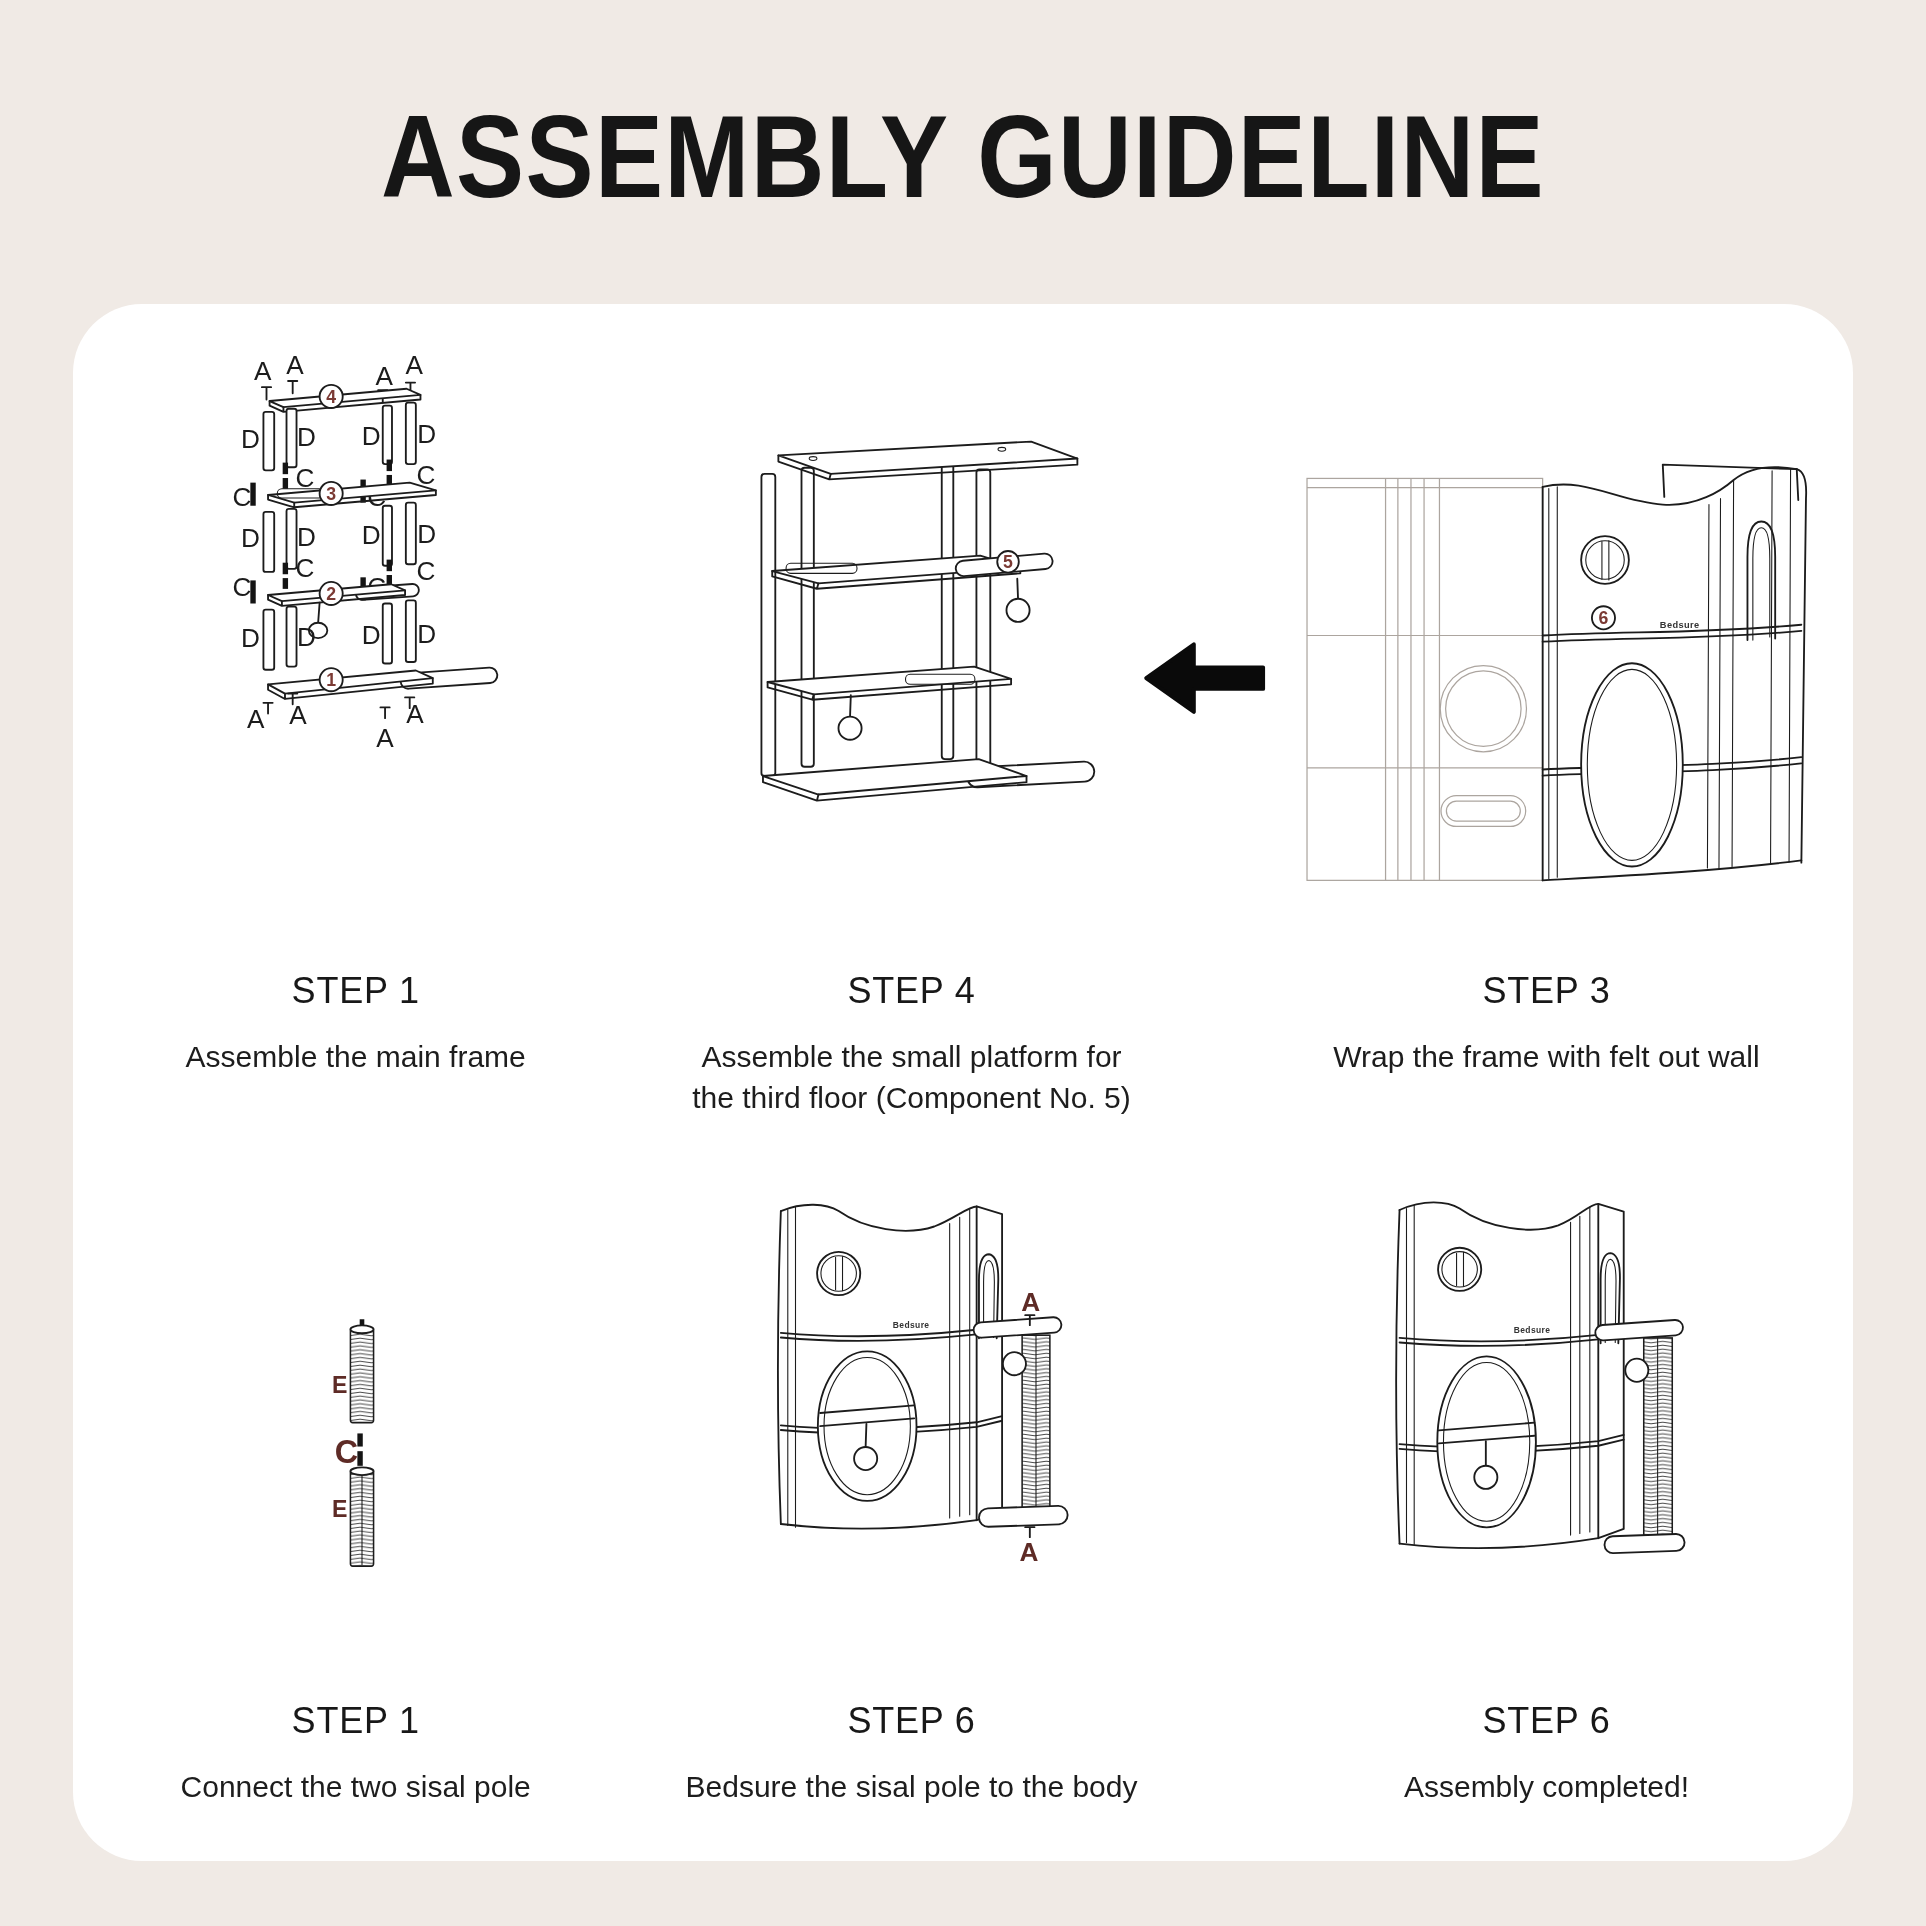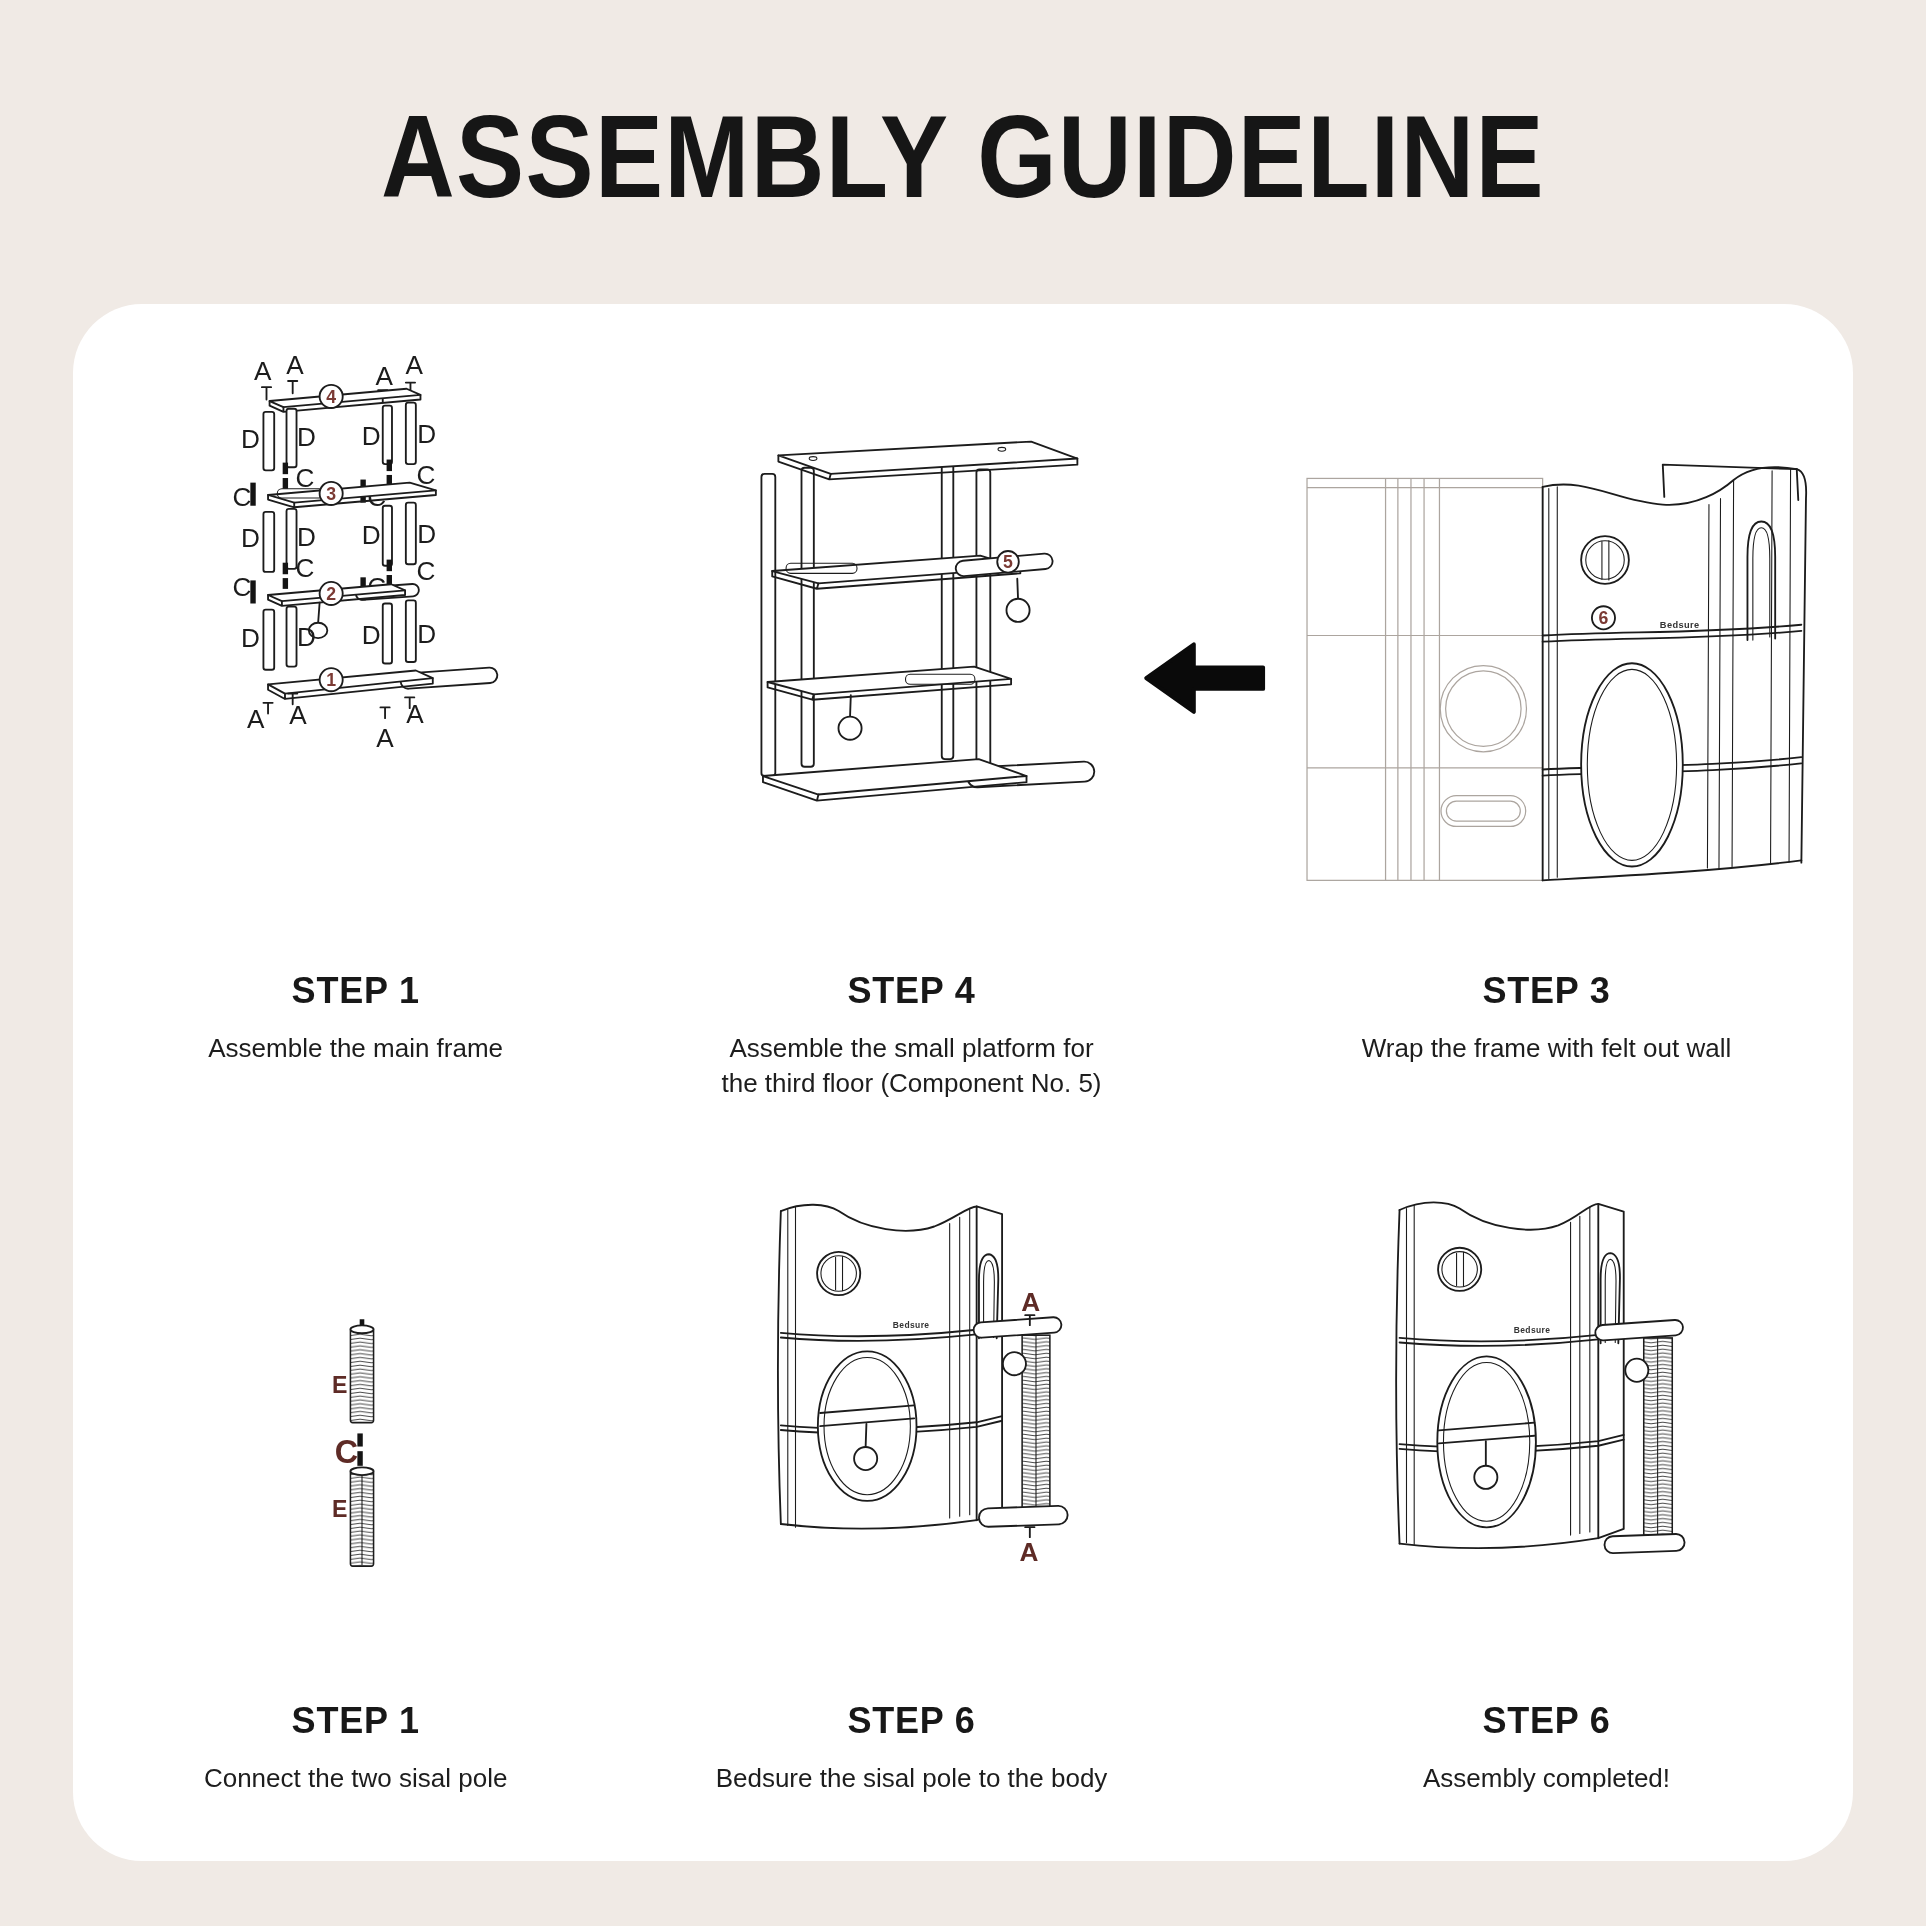--- a/index.html
+++ b/index.html
@@ -4,22 +4,22 @@
 <style>
   html,body{margin:0;padding:0}
   body{width:1926px;height:1926px;background:#F0EAE5;position:relative;overflow:hidden;
        font-family:"Liberation Sans",sans-serif;color:#1b1b1b}
   .card{position:absolute;left:73px;top:304px;width:1780px;height:1557px;background:#fff;border-radius:69px}
   .title{position:absolute;left:0;top:99px;width:1926px;text-align:center;
          font-size:116px;font-weight:bold;letter-spacing:1.5px;line-height:1;color:#161616;
          transform:scaleX(.88)}
   .ill{position:absolute}
   .caption{position:absolute;text-align:center;width:693px}
-  .step-label{font-size:36px;font-weight:bold;letter-spacing:0.8px;line-height:1.15;color:#181818}
-  .step-desc{margin-top:20px;font-size:26px;line-height:1.35;color:#1d1d1d}
+  .step-label{font-size:36px;font-weight:normal;letter-spacing:0.8px;line-height:1.15;color:#181818}
+  .step-desc{margin-top:26px;font-size:30px;line-height:1.35;color:#1d1d1d}
   .step-desc div{white-space:nowrap}
   svg text{font-family:"Liberation Sans",sans-serif}
   .lbl{font-size:34px;fill:#1c1c1c;text-anchor:middle}
   .num{font-size:23px;font-weight:bold;fill:#7B3A34;text-anchor:middle}
   .mar{font-weight:bold;fill:#5E2B26;text-anchor:middle}
   .logo{font-size:12px;font-weight:bold;fill:#333;letter-spacing:.5px;text-anchor:middle}
   .ln{stroke:#1c1c1c;stroke-width:2.4;fill:none;stroke-linecap:round;stroke-linejoin:round}
   .lnw{stroke:#1c1c1c;stroke-width:2.4;fill:#fff;stroke-linejoin:round}
   .thin{stroke-width:1.4}
   .lt{stroke:#ACA59F;stroke-width:1.6;fill:none}

